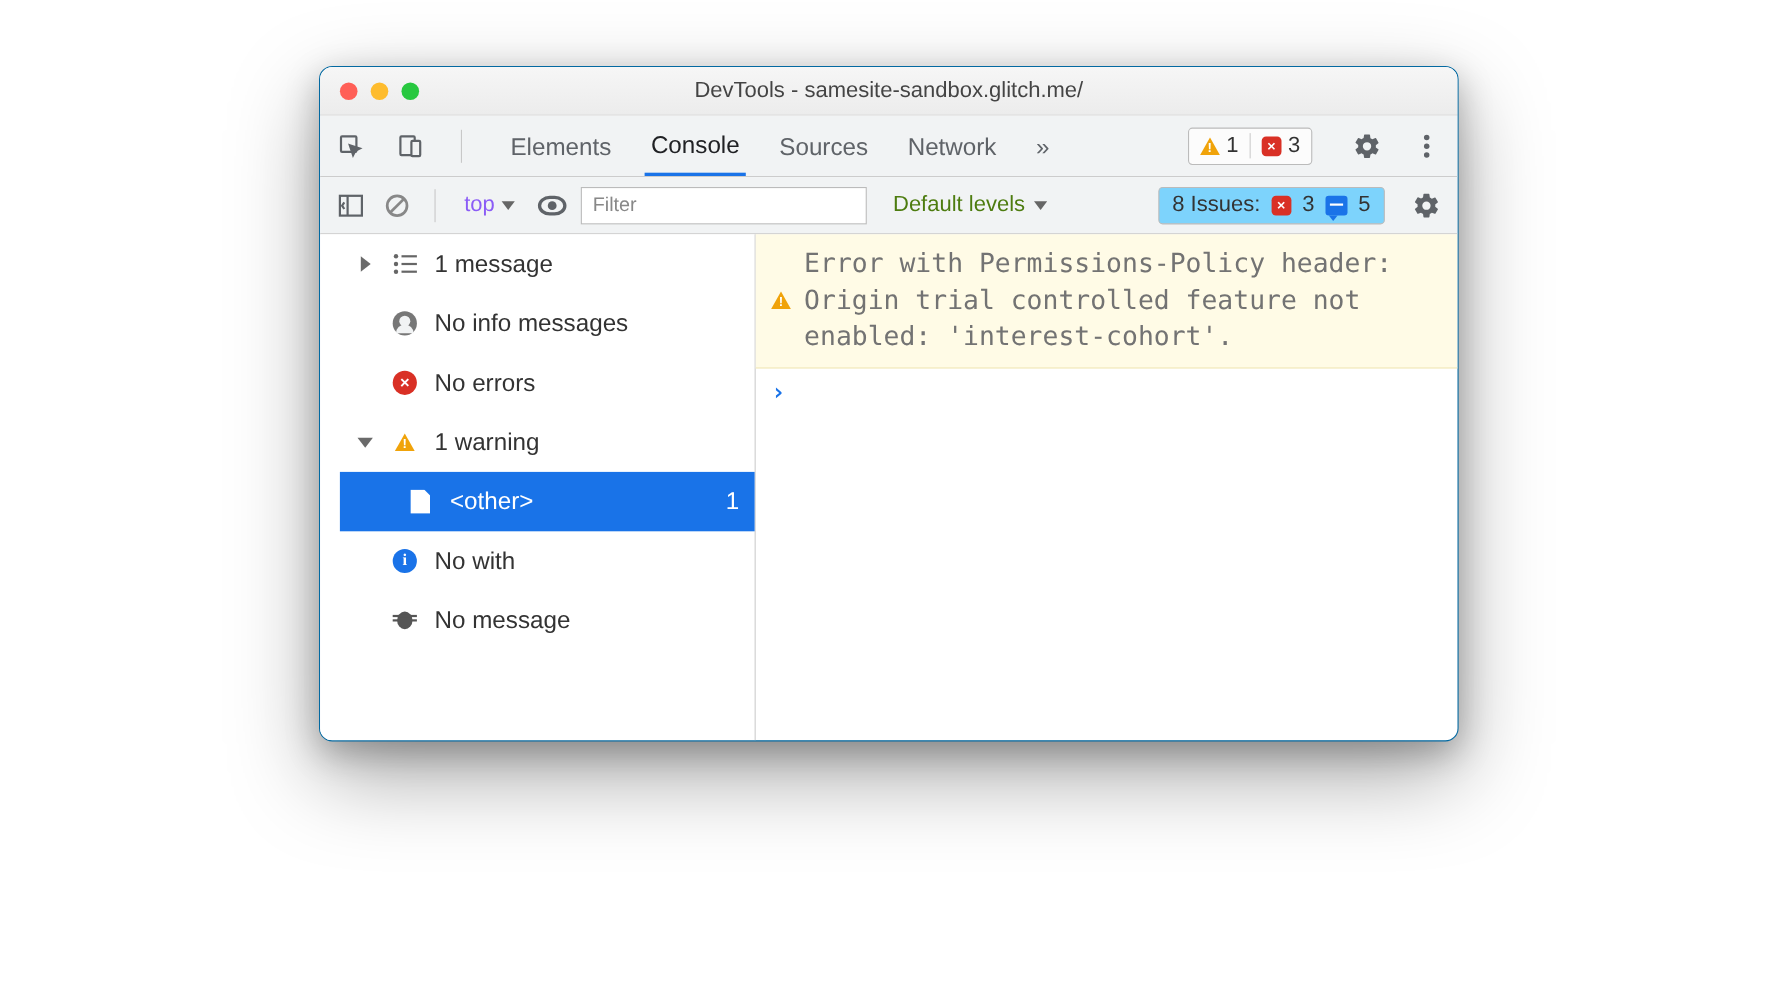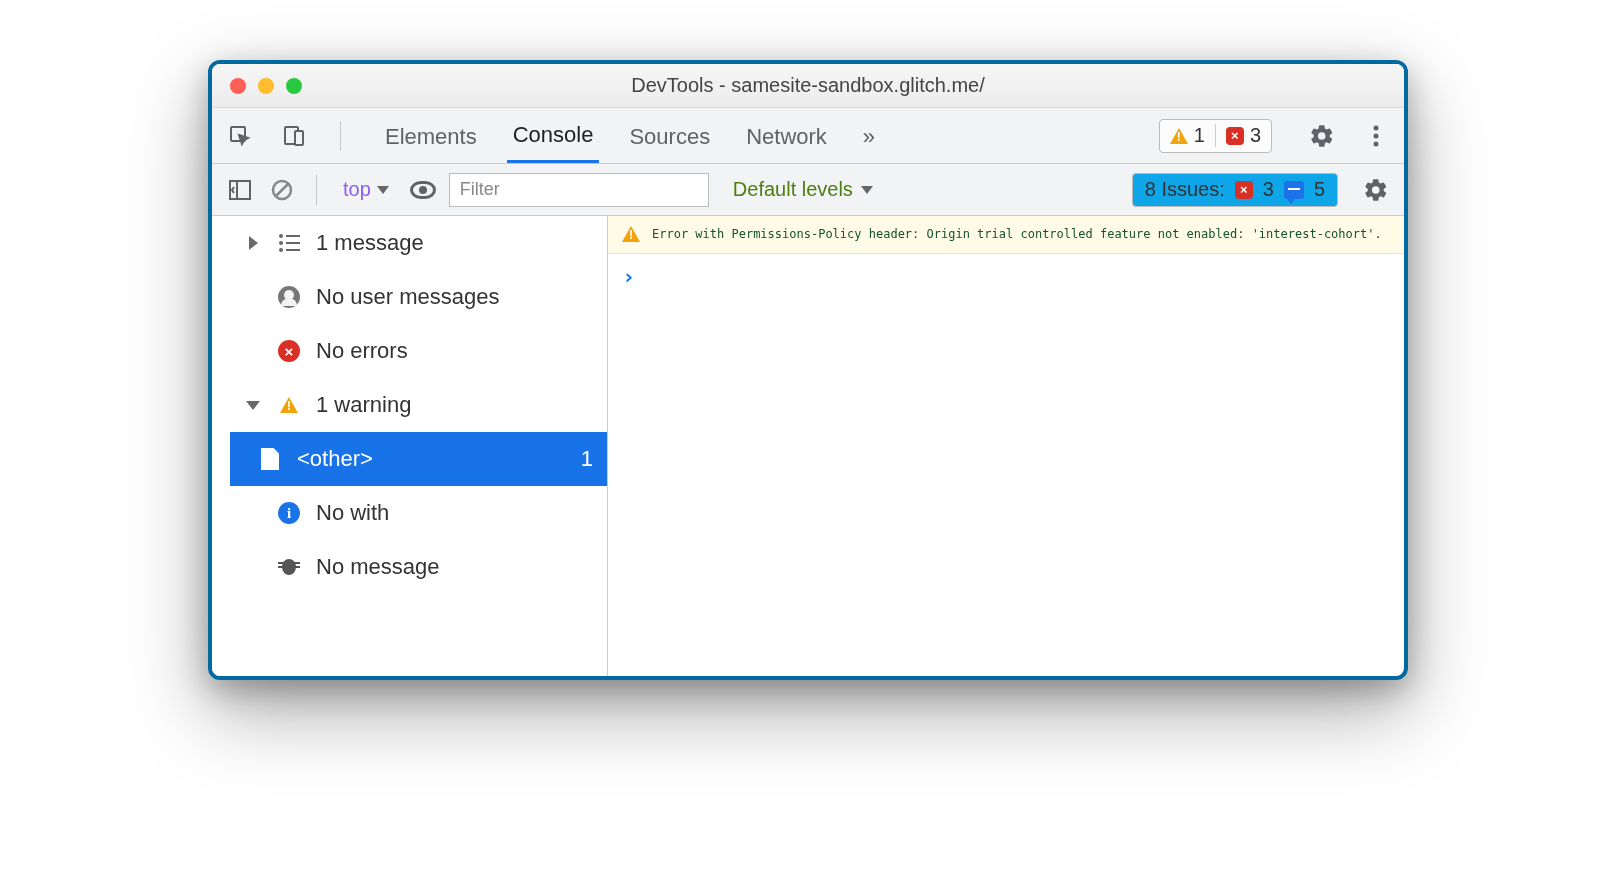--- a/index.html
+++ b/index.html
@@ -7,26 +7,26 @@
   font-family: -apple-system, BlinkMacSystemFont, "Segoe UI", Helvetica, Arial, sans-serif;
   background: #fff;
   width: 1616px;
   height: 894px;
   display: flex;
   align-items: flex-start;
   justify-content: center;
   padding-top: 60px;
 }
 .window {
-  width: 1200px;
+  width: 1036px;
   background: #fff;
   border-radius: 12px;
   box-shadow: 0 30px 80px rgba(0,0,0,0.35), 0 10px 30px rgba(0,0,0,0.25);
   overflow: hidden;
-  border: 4px solid #0369a1;
+  border: 1px solid #0369a1;
 }
 .titlebar {
   height: 44px;
   background: linear-gradient(#f6f6f6,#ececec);
   border-bottom: 1px solid #d8d8d8;
   display: flex;
   align-items: center;
   position: relative;
 }
 .traffic {
@@ -123,38 +123,38 @@
 }
 .eye-ic::after{content:"";position:absolute;left:6px;top:2px;width:8px;height:8px;background:#5f6368;border-radius:50%;}
 .filter-input{
   width:260px;height:34px;border:1px solid #bbb;background:#fff;padding:0 10px;font-size:18px;color:#333;
 }
 .filter-input::placeholder{color:#888;}
 .levels{
   font-size:20px;color:#4d7c0f;display:flex;align-items:center;gap:8px;margin-left:14px;
 }
 .issues-box{
-  display:flex;align-items:center;gap:10px;border:1px solid #bbb;border-radius:4px;background:#0ea5e9;height:34px;padding:4px 12px;
+  display:flex;align-items:center;gap:10px;border:1px solid #bbb;border-radius:4px;background:#7dd3fc;height:34px;padding:4px 12px;
 }
 .issues-box .lbl{font-size:20px;color:#333;}
 .body-panes{display:flex;height:460px;}
 .sidebar{
   width:396px;border-right:1px solid #ccc;background:#fff;
 }
 .srow{
   display:flex;align-items:center;height:54px;gap:14px;padding:0 14px;font-size:22px;color:#333;margin-left:18px;
 }
 .srow .caret{width:18px;display:flex;justify-content:center;}
 .caret-right{width:0;height:0;border-top:7px solid transparent;border-bottom:7px solid transparent;border-left:9px solid #6a6a6a;}
 .caret-down{width:0;height:0;border-left:7px solid transparent;border-right:7px solid transparent;border-top:9px solid #6a6a6a;}
 .srow .icon{width:26px;display:flex;justify-content:center;}
 .srow.selected{background:#1973e8;color:#fff;}
 .srow.selected .rcount{color:#fff;}
 .srow .rcount{margin-left:auto;font-size:22px;}
-.srow.indent{padding-left:27px;}
+.srow.indent{padding-left:60px;}
 .list-ic{display:flex;flex-direction:column;gap:3px;}
 .list-ic span{display:flex;align-items:center;gap:3px;}
 .list-ic .dot{width:4px;height:4px;background:#666;border-radius:50%;}
 .list-ic .line{width:14px;height:2px;background:#666;}
 .person-ic{width:22px;height:22px;border-radius:50%;background:#777;position:relative;}
 .person-ic::before{content:"";position:absolute;left:6px;top:4px;width:10px;height:10px;background:#f1f3f4;border-radius:50%;}
 .person-ic::after{content:"";position:absolute;left:3px;bottom:2px;width:16px;height:8px;background:#f1f3f4;border-radius:8px 8px 0 0;}
 .err-circle{width:22px;height:22px;border-radius:50%;background:#d93025;color:#fff;display:flex;align-items:center;justify-content:center;font-size:15px;font-weight:bold;}
 .info-circle{width:22px;height:22px;border-radius:50%;background:#1a73e8;color:#fff;display:flex;align-items:center;justify-content:center;font-size:15px;font-weight:bold;font-family:Georgia,serif;}
 .file-ic{width:18px;height:22px;background:#fff;position:relative;clip-path:polygon(0 0,70% 0,100% 25%,100% 100%,0 100%);}
@@ -164,21 +164,21 @@
 .bug-ic::after{top:6px;}
 .console-area{flex:1;display:flex;flex-direction:column;}
 .msg{
   background:#fffbe6;
   border-bottom:1px solid #f0e6b8;
   display:flex;
   padding:10px 14px;
   gap:12px;
 }
 .msg .mtext{
-  font-family:Menlo,Consolas,monospace;font-size:12px;color:#14532d;line-height:1.4;flex:1;
+  font-family:Menlo,Consolas,monospace;font-size:24px;color:#737373;line-height:1.4;flex:1;
 }
 .prompt-line{padding:10px 14px;}
 .prompt-chevron{color:#1a73e8;font-size:22px;font-weight:bold;font-family:Menlo,monospace;}
 svg{display:block;}
 .gear-svg{width:26px;height:26px;}
 .dots-svg{width:6px;}
 </style>
 </head>
 <body>
 
@@ -311,21 +311,21 @@
               </span>
             </span>
         </span>
         <span>1 message</span>
       </div>
       <div class="srow">
         <span class="caret"></span>
         <span class="icon">
             <span class="person-ic"></span>
           </span>
-        <span>No user messages</span>
+        <span>No info messages</span>
       </div>
       <div class="srow">
         <span class="caret"></span>
         <span class="icon">
             <span class="err-circle">×</span>
           </span>
         <span>No errors</span>
       </div>
       <div class="srow">
         <span class="caret">

